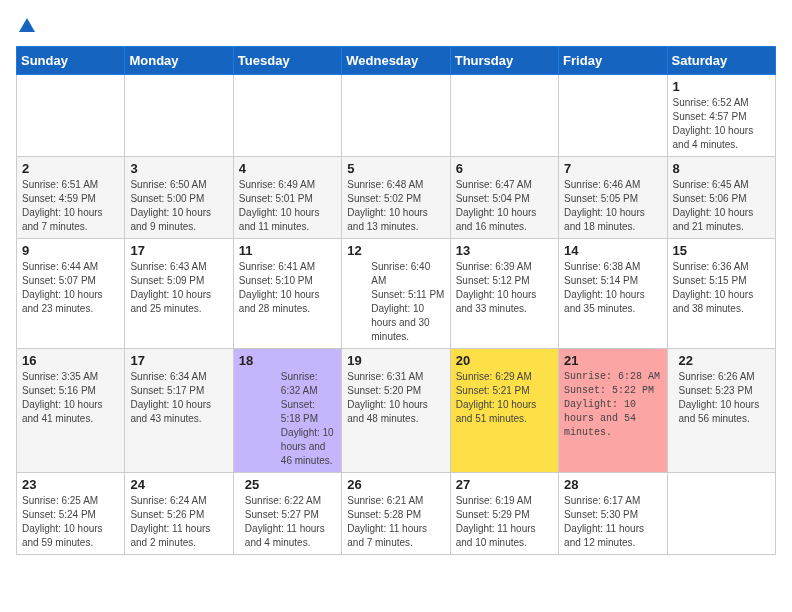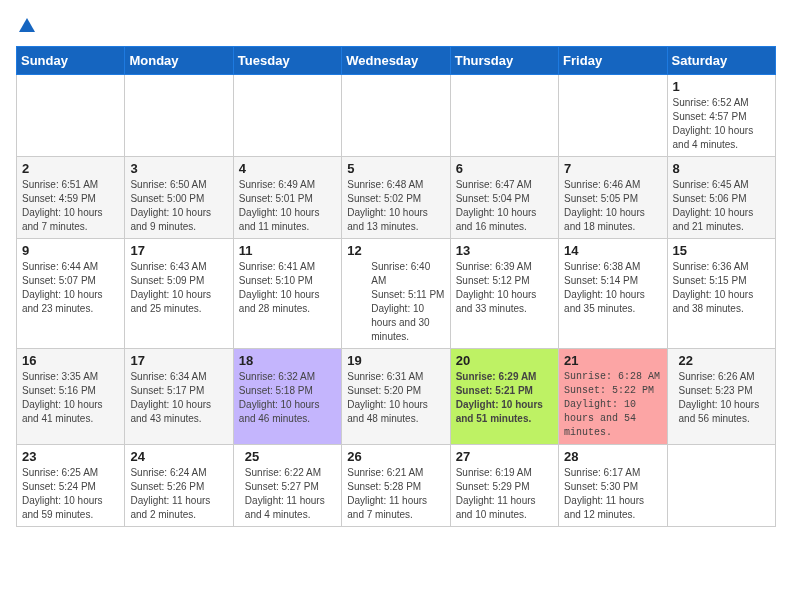--- a/index.html
+++ b/index.html
@@ -235,33 +235,33 @@
 Daylight: 10 hours and 41 minutes.</div>
         </td>
         <td style="background: rgb(245, 245, 245);">
           <span class="day-num">17</span>
           <div class="day-info" style="white-space: pre-line;">Sunrise: 6:34 AM
 Sunset: 5:17 PM
 Daylight: 10 hours and 43 minutes.</div>
         </td>
         <td style="background: #c4b5fd;">
           <span class="day-num">18</span>
-          <div class="day-info" style="white-space: pre-line;">Sunrise: 6:32 AM
+          <div class="day-info" style="white-space: pre-line; margin-left: 42px;">Sunrise: 6:32 AM
 Sunset: 5:18 PM
 Daylight: 10 hours and 46 minutes.</div>
         </td>
         <td style="background: rgb(245, 245, 245);">
           <span class="day-num">19</span>
           <div class="day-info" style="white-space: pre-line;">Sunrise: 6:31 AM
 Sunset: 5:20 PM
 Daylight: 10 hours and 48 minutes.</div>
         </td>
-        <td style="background: #bef264;">
+        <td style="background: #fde047;">
           <span class="day-num">20</span>
-          <div class="day-info" style="white-space: pre-line; font-weight: bold;">Sunrise: 6:29 AM
+          <div class="day-info" style="white-space: pre-line;">Sunrise: 6:29 AM
 Sunset: 5:21 PM
 Daylight: 10 hours and 51 minutes.</div>
         </td>
         <td style="background: #fca5a5; margin-left: 29px;">
           <span class="day-num">21</span>
           <div class="day-info" style="white-space: pre-line; font-family: Liberation Mono, monospace;">Sunrise: 6:28 AM
 Sunset: 5:22 PM
 Daylight: 10 hours and 54 minutes.</div>
         </td>
         <td style="background: rgb(245, 245, 245); padding-left: 11px;">

